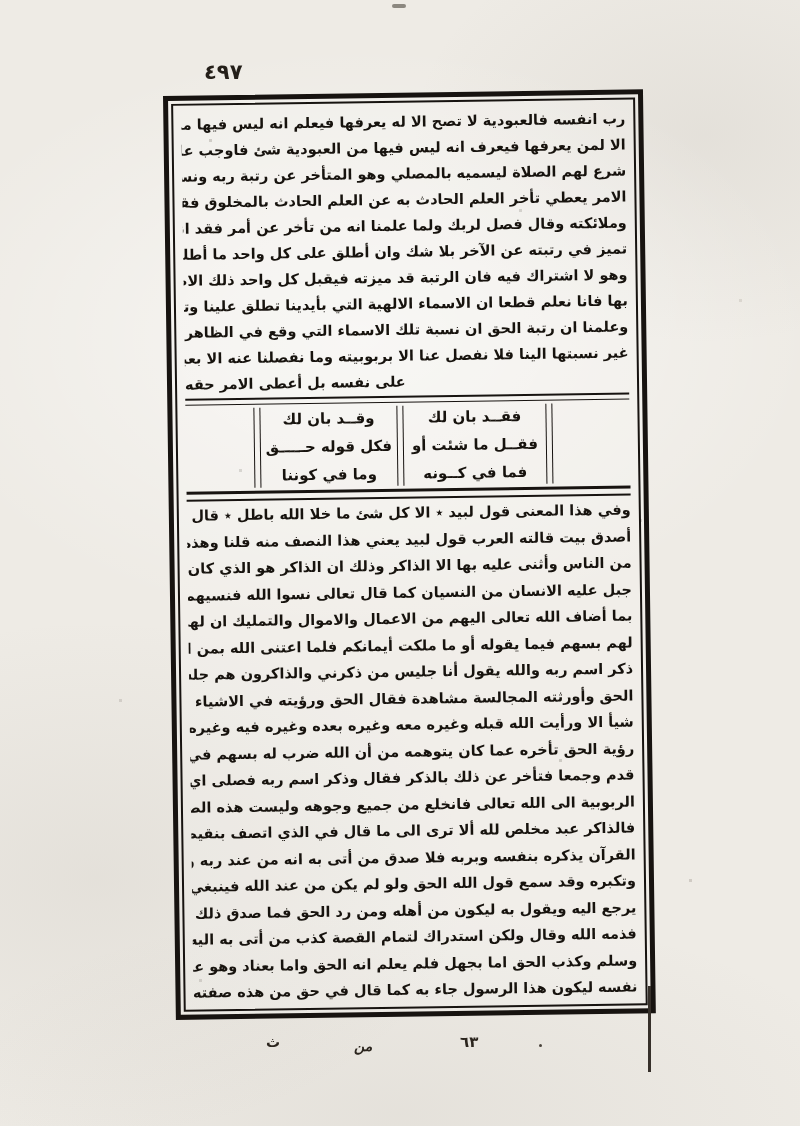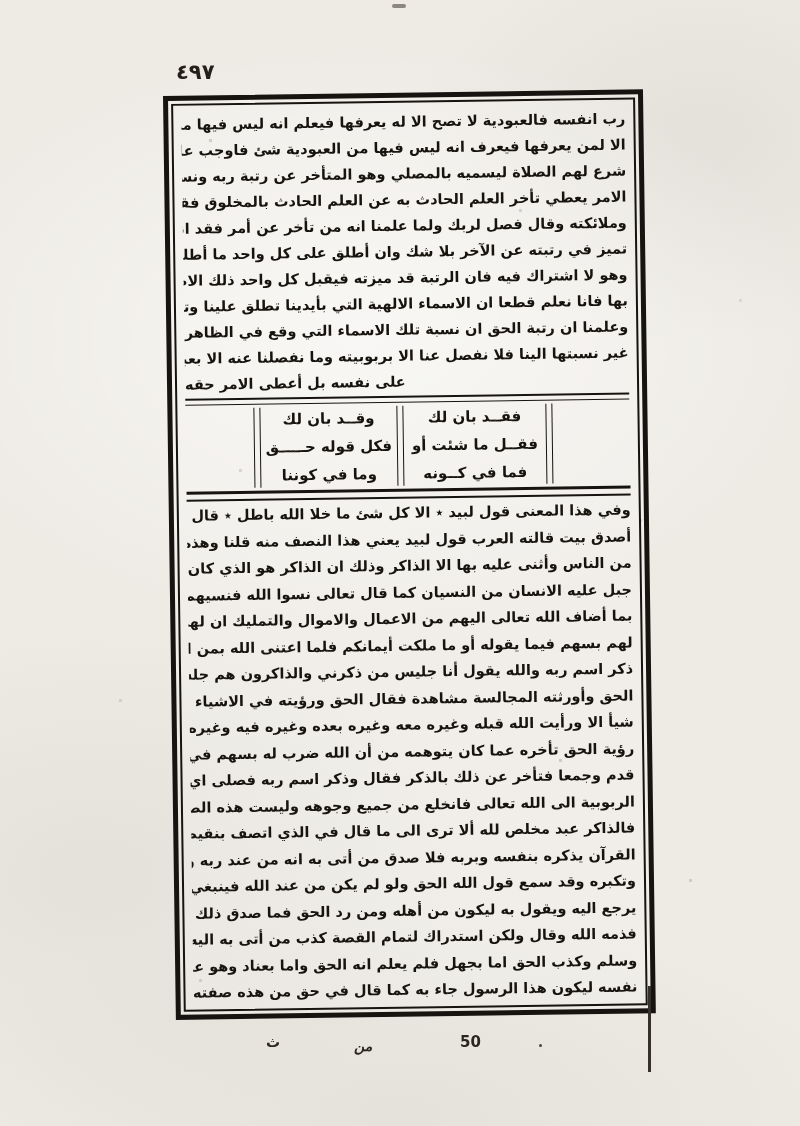--- a/index.html
+++ b/index.html
@@ -8,21 +8,21 @@
     font-family:"DejaVu Sans",sans-serif;
     background-color:#eeebe5;
     background-image:
       radial-gradient(650px 420px at 45% 30%, rgba(255,255,255,.55), rgba(255,255,255,0) 70%),
       radial-gradient(420px 300px at 88% 12%, rgba(140,132,120,.10), rgba(140,132,120,0) 70%),
       radial-gradient(520px 360px at 12% 78%, rgba(140,132,120,.10), rgba(140,132,120,0) 72%),
       radial-gradient(700px 300px at 50% 99%, rgba(120,112,100,.08), rgba(120,112,100,0) 70%);
     color:#1b1712;
   }
   .page-number{
-    position:absolute;left:176px;top:60px;
+    position:absolute;left:204px;top:60px;
     font-size:21px;font-weight:bold;color:#241f19;
     letter-spacing:1px;
   }
   .frame{
     position:absolute;left:163px;top:96px;width:480px;height:924px;
     border:5px solid #171310;box-sizing:border-box;
     transform:rotate(-0.8deg);transform-origin:top left;
     background:rgba(255,255,255,.18);
   }
   .frame-inner{
@@ -154,17 +154,17 @@
         <div class="tline">وتكبره وقد سمع قول الله الحق ولو لم يكن من عند الله فينبغي للعاقل اذا سمع الحق ممن سمعه أن</div>
         <div class="tline">يرجع اليه ويقول به ليكون من أهله ومن رد الحق فما صدق ذلك القول فيجادل عليه كائنا من قاله</div>
         <div class="tline">فذمه الله وقال ولكن استدراك لتمام القصة كذب من أتى به اليه وهو الرسول صلى الله عليه</div>
         <div class="tline">وسلم وكذب الحق اما بجهل فلم يعلم انه الحق واما بعناد وهو على يقين انه حق في نفس الامر فغالط</div>
         <div class="tline">نفسه ليكون هذا الرسول جاء به كما قال في حق من هذه صفته وجحدوا بها واستيقنتها أنفسهم</div>
       </div>
 
   </div>
 </div>
 
-<span class="catchword cw-1">50</span>
+<span class="catchword cw-1">٦٣</span>
 <span class="catchword cw-2">من</span>
 <span class="catchword cw-3">ث</span>
 <div class="ink-dot"></div>
 <div class="edge-line"></div>
 
 </body></html>

